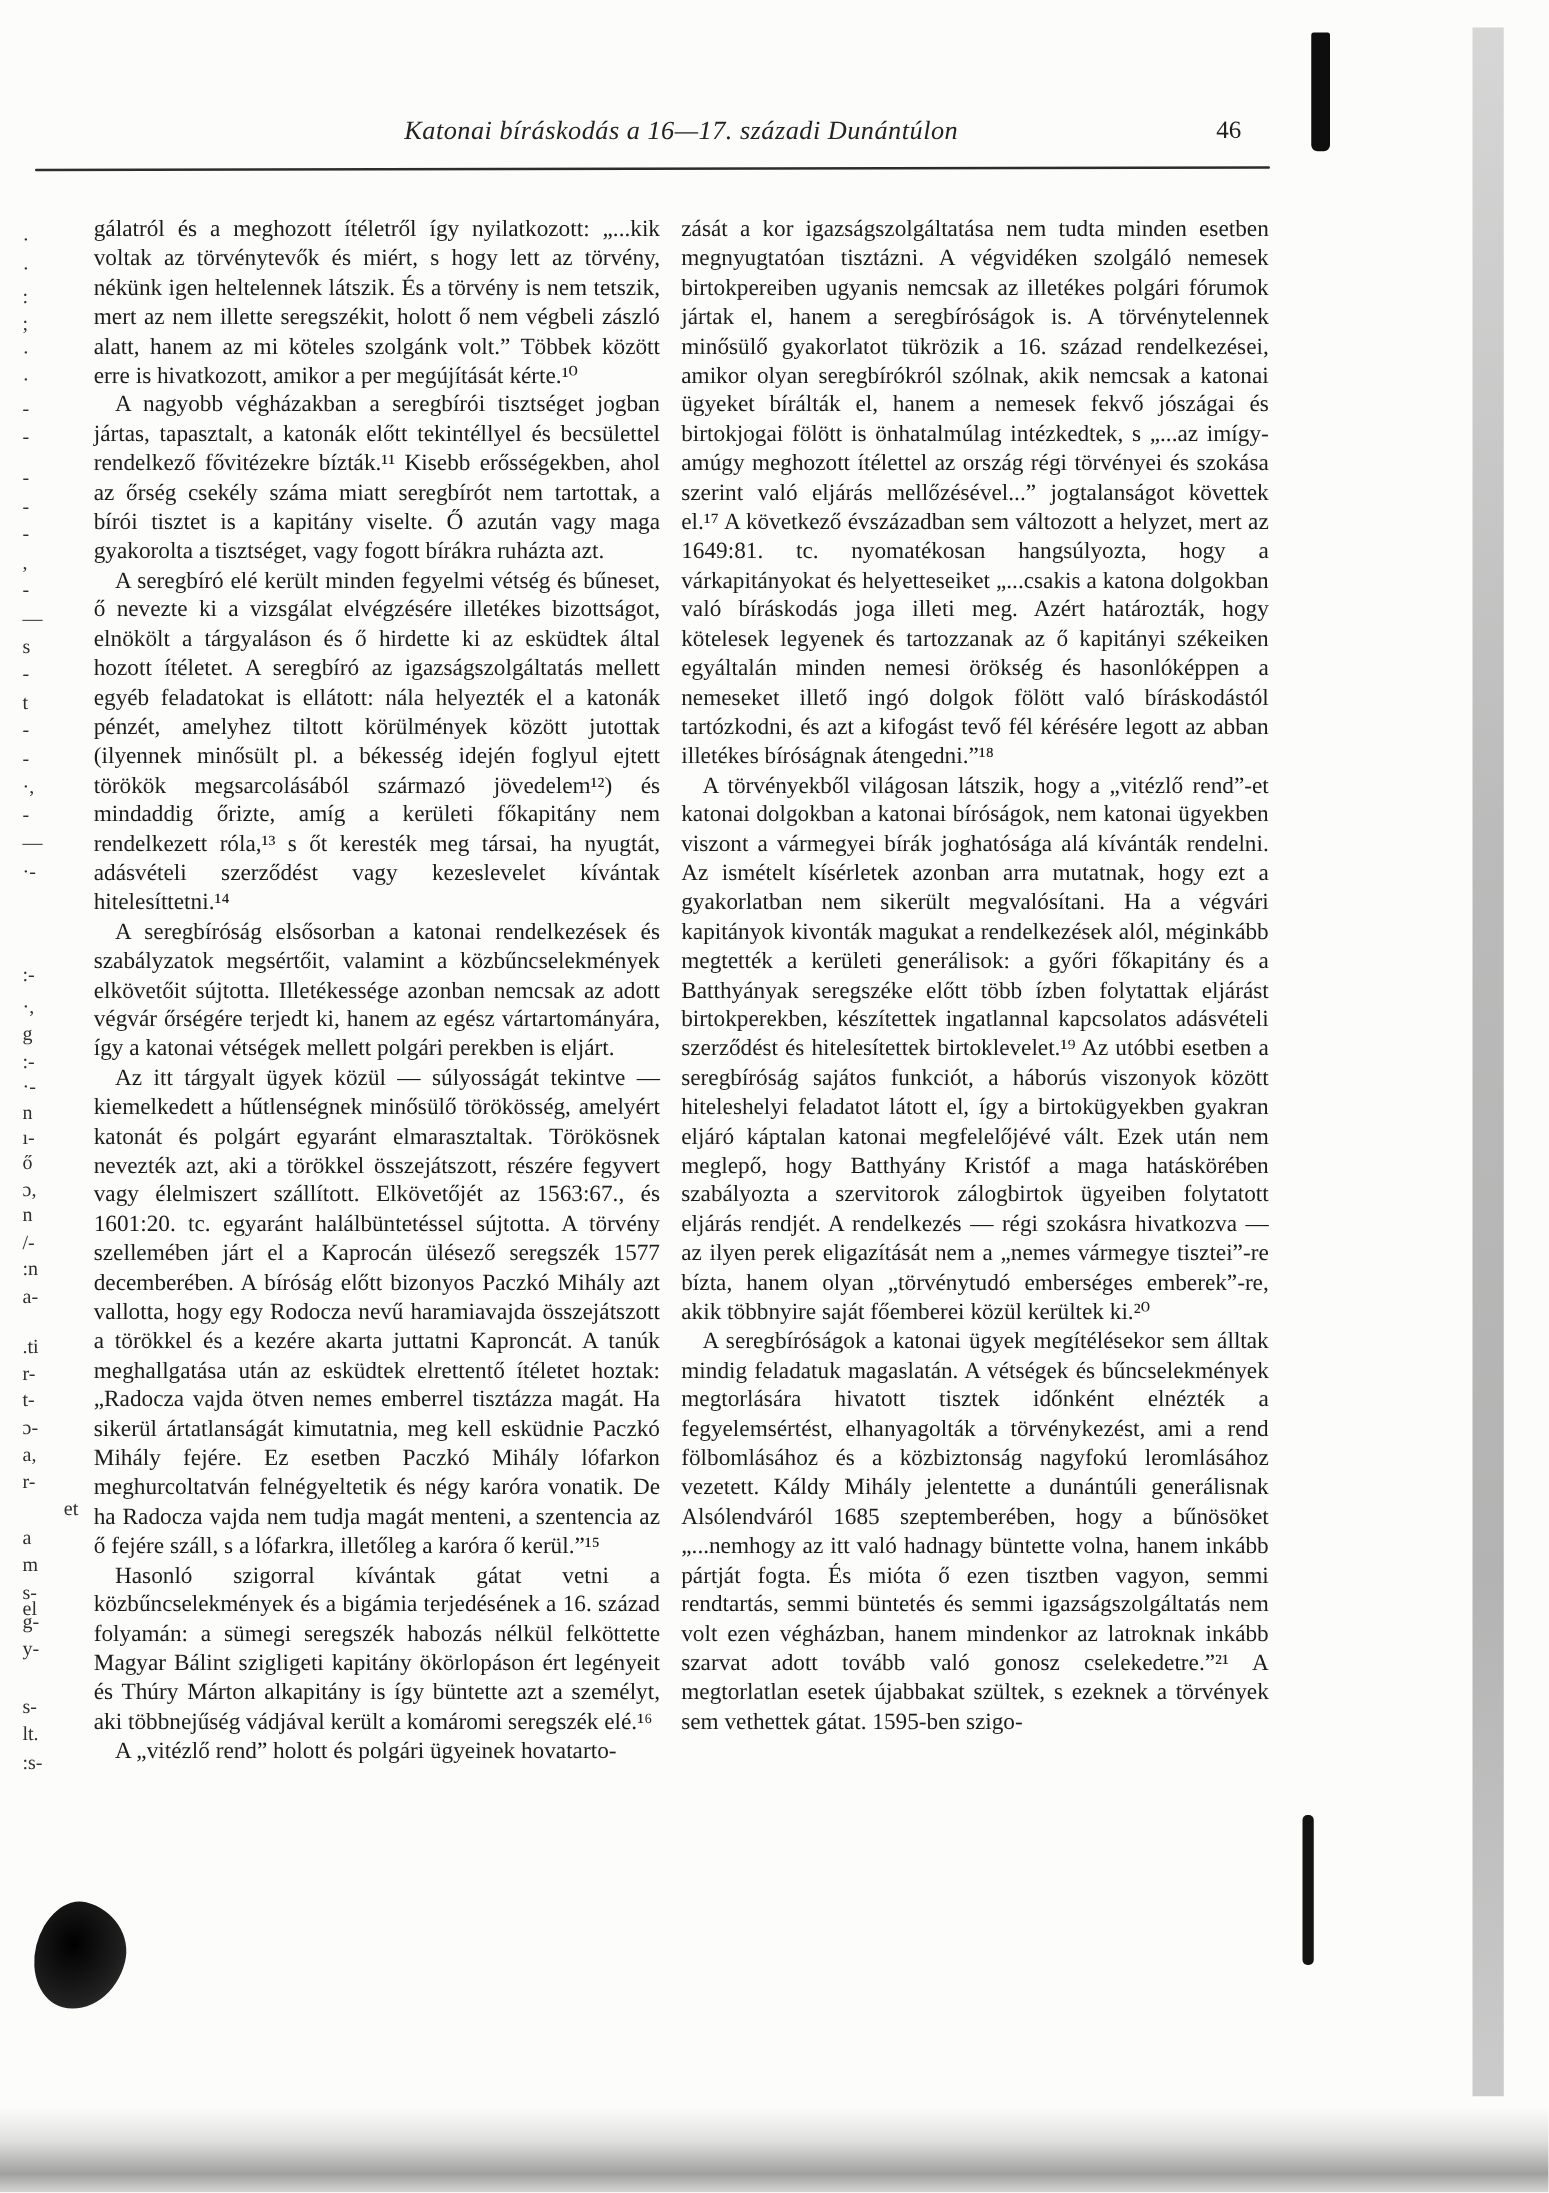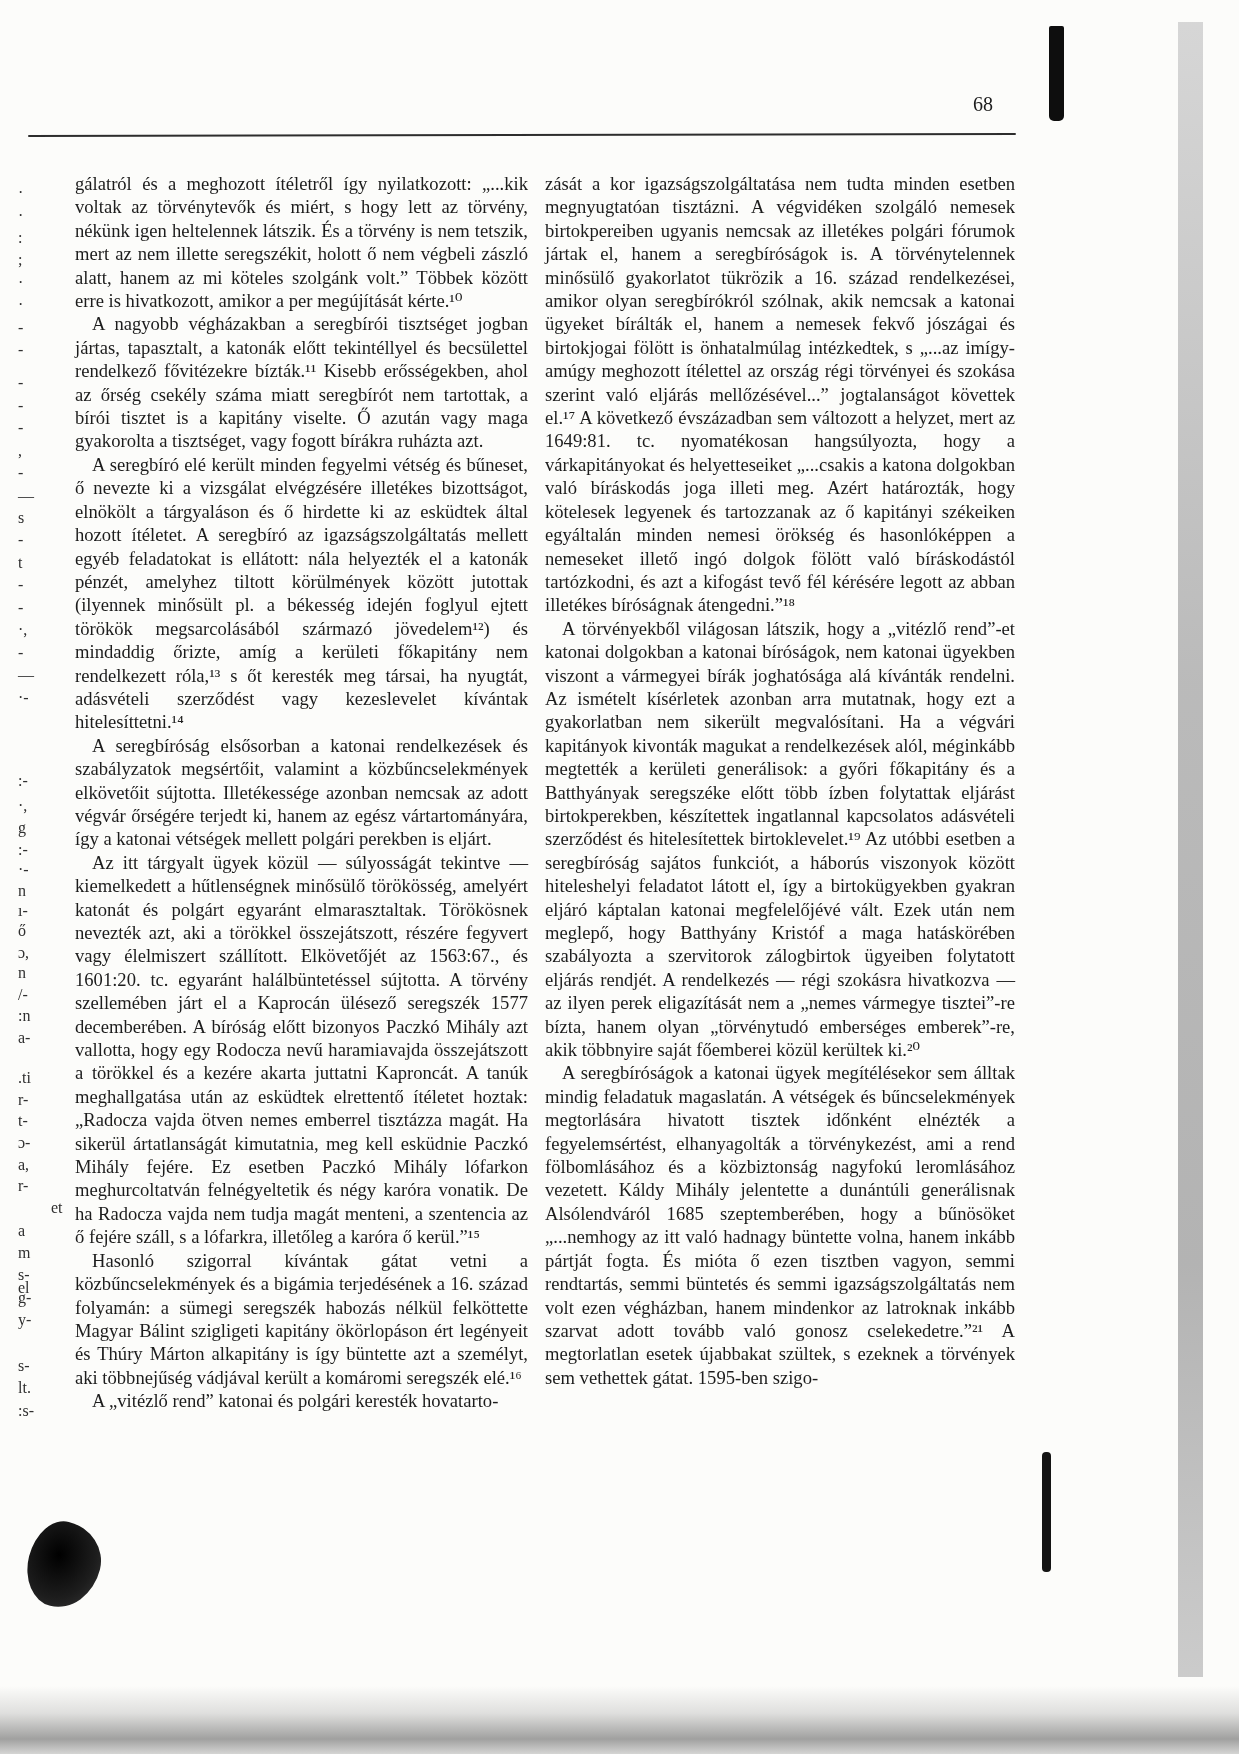--- a/index.html
+++ b/index.html
@@ -127,33 +127,34 @@
 
 <div class="page">
 
   <div class="artifact mark-top-right"></div>
   <div class="artifact shadow-right"></div>
   <div class="artifact mark-right-low"></div>
   <div class="artifact blob-bottom-left"></div>
   <div class="artifact shadow-bottom"></div>
 
   <header class="page-header">
-    <span class="page-number">68</span>
+    <span class="running-title">Katonai bíráskodás a 16—17. századi Dunántúlon</span>
+    <span class="page-number">46</span>
   </header>
   <div class="header-rule"></div>
 
   <main class="columns">
     <section class="col left">
       <p class="noindent">gálatról és a meghozott ítéletről így nyilatkozott: „...kik voltak az törvénytevők és miért, s hogy lett az törvény, nékünk igen heltelennek látszik. És a törvény is nem tetszik, mert az nem illette seregszékit, holott ő nem végbeli zászló alatt, hanem az mi köteles szolgánk volt.” Többek között erre is hivatkozott, amikor a per megújítását kérte.¹⁰</p>
       <p>A nagyobb végházakban a seregbírói tisztséget jogban jártas, tapasztalt, a katonák előtt tekintéllyel és becsülettel rendelkező fővitézekre bízták.¹¹ Kisebb erősségekben, ahol az őrség csekély száma miatt seregbírót nem tartottak, a bírói tisztet is a kapitány viselte. Ő azután vagy maga gyakorolta a tisztséget, vagy fogott bírákra ruházta azt.</p>
       <p>A seregbíró elé került minden fegyelmi vétség és bűneset, ő nevezte ki a vizsgálat elvégzésére illetékes bizottságot, elnökölt a tárgyaláson és ő hirdette ki az esküdtek által hozott ítéletet. A seregbíró az igazságszolgáltatás mellett egyéb feladatokat is ellátott: nála helyezték el a katonák pénzét, amelyhez tiltott körülmények között jutottak (ilyennek minősült pl. a békesség idején foglyul ejtett törökök megsarcolásából származó jövedelem¹²) és mindaddig őrizte, amíg a kerületi főkapitány nem rendelkezett róla,¹³ s őt keresték meg társai, ha nyugtát, adásvételi szerződést vagy kezeslevelet kívántak hitelesíttetni.¹⁴</p>
       <p>A seregbíróság elsősorban a katonai rendelkezések és szabályzatok megsértőit, valamint a közbűncselekmények elkövetőit sújtotta. Illetékessége azonban nemcsak az adott végvár őrségére terjedt ki, hanem az egész vártartományára, így a katonai vétségek mellett polgári perekben is eljárt.</p>
       <p>Az itt tárgyalt ügyek közül — súlyosságát tekintve — kiemelkedett a hűtlenségnek minősülő törökösség, amelyért katonát és polgárt egyaránt elmarasztaltak. Törökösnek nevezték azt, aki a törökkel összejátszott, részére fegyvert vagy élelmiszert szállított. Elkövetőjét az 1563:67., és 1601:20. tc. egyaránt halálbüntetéssel sújtotta. A törvény szellemében járt el a Kaprocán ülésező seregszék 1577 decemberében. A bíróság előtt bizonyos Paczkó Mihály azt vallotta, hogy egy Rodocza nevű haramiavajda összejátszott a törökkel és a kezére akarta juttatni Kaproncát. A tanúk meghallgatása után az esküdtek elrettentő ítéletet hoztak: „Radocza vajda ötven nemes emberrel tisztázza magát. Ha sikerül ártatlanságát kimutatnia, meg kell esküdnie Paczkó Mihály fejére. Ez esetben Paczkó Mihály lófarkon meghurcoltatván felnégyeltetik és négy karóra vonatik. De ha Radocza vajda nem tudja magát menteni, a szentencia az ő fejére száll, s a lófarkra, illetőleg a karóra ő kerül.”¹⁵</p>
       <p>Hasonló szigorral kívántak gátat vetni a közbűncselekmények és a bigámia terjedésének a 16. század folyamán: a sümegi seregszék habozás nélkül felköttette Magyar Bálint szigligeti kapitány ökörlopáson ért legényeit és Thúry Márton alkapitány is így büntette azt a személyt, aki többnejűség vádjával került a komáromi seregszék elé.¹⁶</p>
-      <p>A „vitézlő rend” katonai és polgári keresték hovatarto-</p>
+      <p>A „vitézlő rend” holott és polgári ügyeinek hovatarto-</p>
     </section>
     <section class="col right">
       <p class="noindent">zását a kor igazságszolgáltatása nem tudta minden esetben megnyugtatóan tisztázni. A végvidéken szolgáló nemesek birtokpereiben ugyanis nemcsak az illetékes polgári fórumok jártak el, hanem a seregbíróságok is. A törvénytelennek minősülő gyakorlatot tükrözik a 16. század rendelkezései, amikor olyan seregbírókról szólnak, akik nemcsak a katonai ügyeket bírálták el, hanem a nemesek fekvő jószágai és birtokjogai fölött is önhatalmúlag intézkedtek, s „...az imígy-amúgy meghozott ítélettel az ország régi törvényei és szokása szerint való eljárás mellőzésével...” jogtalanságot követtek el.¹⁷ A következő évszázadban sem változott a helyzet, mert az 1649:81. tc. nyomatékosan hangsúlyozta, hogy a várkapitányokat és helyetteseiket „...csakis a katona dolgokban való bíráskodás joga illeti meg. Azért határozták, hogy kötelesek legyenek és tartozzanak az ő kapitányi székeiken egyáltalán minden nemesi örökség és hasonlóképpen a nemeseket illető ingó dolgok fölött való bíráskodástól tartózkodni, és azt a kifogást tevő fél kérésére legott az abban illetékes bíróságnak átengedni.”¹⁸</p>
       <p>A törvényekből világosan látszik, hogy a „vitézlő rend”-et katonai dolgokban a katonai bíróságok, nem katonai ügyekben viszont a vármegyei bírák joghatósága alá kívánták rendelni. Az ismételt kísérletek azonban arra mutatnak, hogy ezt a gyakorlatban nem sikerült megvalósítani. Ha a végvári kapitányok kivonták magukat a rendelkezések alól, méginkább megtették a kerületi generálisok: a győri főkapitány és a Batthyányak seregszéke előtt több ízben folytattak eljárást birtokperekben, készítettek ingatlannal kapcsolatos adásvételi szerződést és hitelesítettek birtoklevelet.¹⁹ Az utóbbi esetben a seregbíróság sajátos funkciót, a háborús viszonyok között hiteleshelyi feladatot látott el, így a birtokügyekben gyakran eljáró káptalan katonai megfelelőjévé vált. Ezek után nem meglepő, hogy Batthyány Kristóf a maga hatáskörében szabályozta a szervitorok zálogbirtok ügyeiben folytatott eljárás rendjét. A rendelkezés — régi szokásra hivatkozva — az ilyen perek eligazítását nem a „nemes vármegye tisztei”-re bízta, hanem olyan „törvénytudó emberséges emberek”-re, akik többnyire saját főemberei közül kerültek ki.²⁰</p>
       <p>A seregbíróságok a katonai ügyek megítélésekor sem álltak mindig feladatuk magaslatán. A vétségek és bűncselekmények megtorlására hivatott tisztek időnként elnézték a fegyelemsértést, elhanyagolták a törvénykezést, ami a rend fölbomlásához és a közbiztonság nagyfokú leromlásához vezetett. Káldy Mihály jelentette a dunántúli generálisnak Alsólendváról 1685 szeptemberében, hogy a bűnösöket „...nemhogy az itt való hadnagy büntette volna, hanem inkább pártját fogta. És mióta ő ezen tisztben vagyon, semmi rendtartás, semmi büntetés és semmi igazságszolgáltatás nem volt ezen végházban, hanem mindenkor az latroknak inkább szarvat adott tovább való gonosz cselekedetre.”²¹ A megtorlatlan esetek újabbakat szültek, s ezeknek a törvények sem vethettek gátat. 1595-ben szigo-</p>
     </section>
   </main>
 
   <div id="margin-fragments">
       <span class="frag" style="top: 185px;">·</span>

